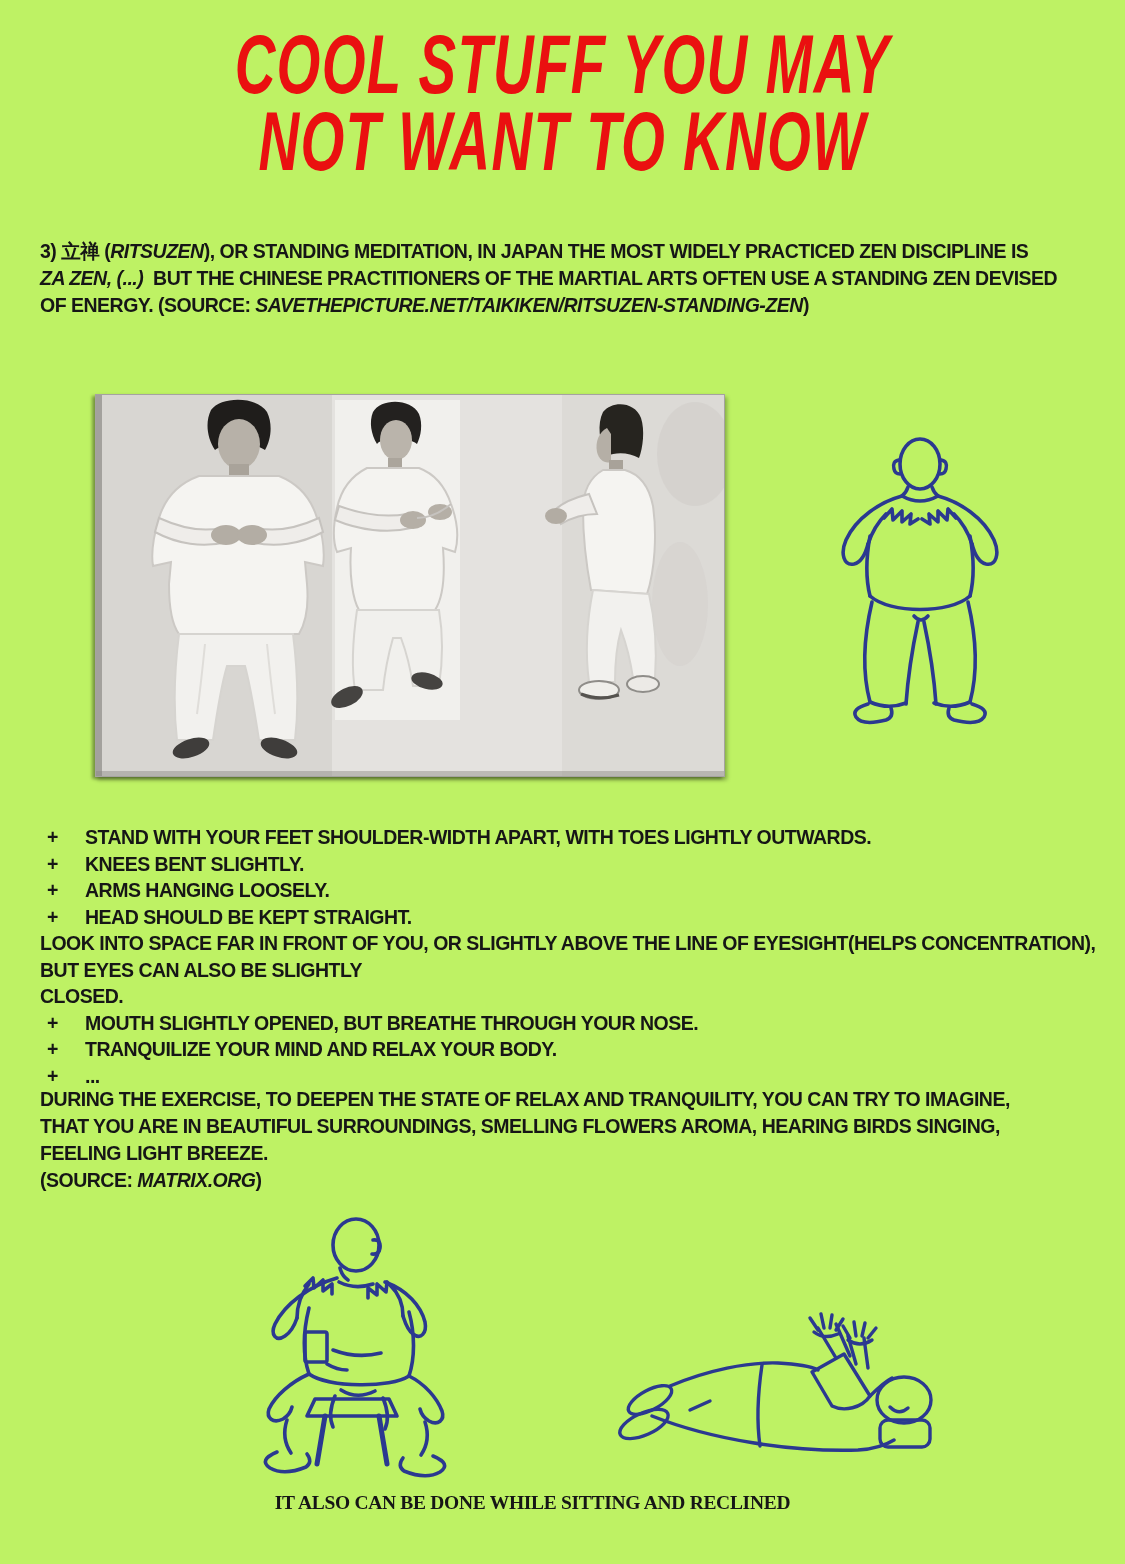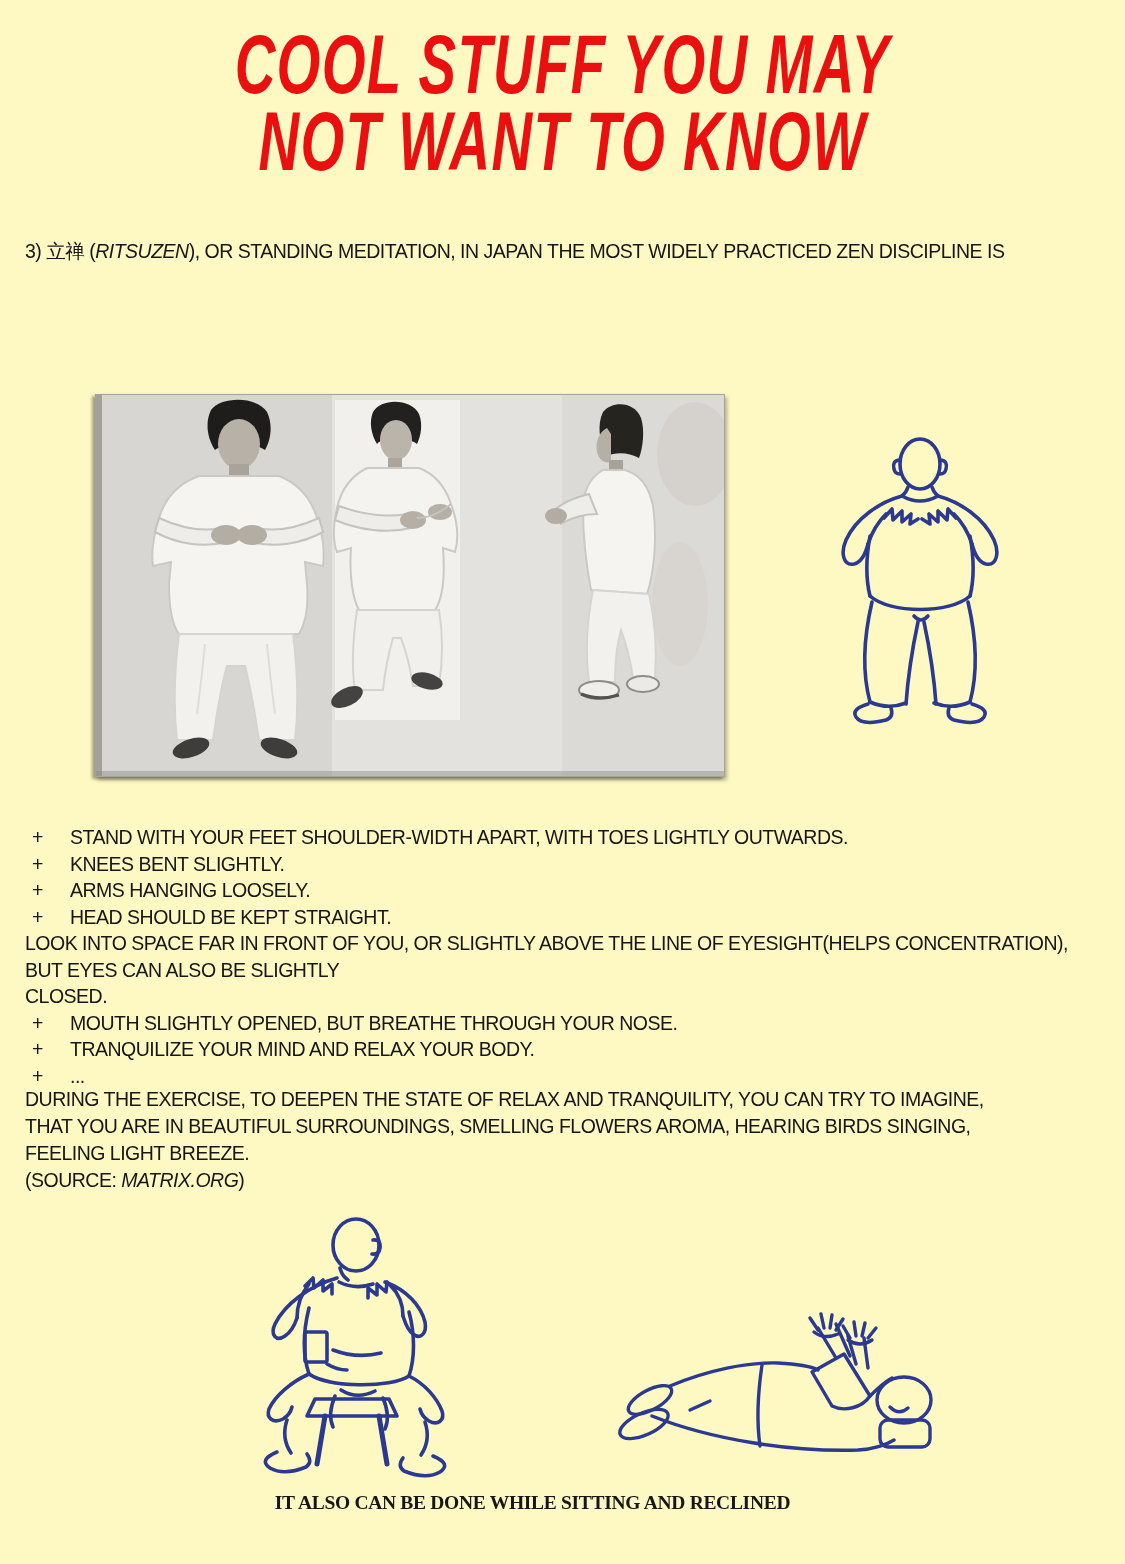--- a/index.html
+++ b/index.html
@@ -1,28 +1,28 @@
 <!DOCTYPE html>
 <html><head>
 <meta charset="utf-8">
 <style>
   html,body{margin:0;padding:0;background:#ffffff;}
   .page{
-    position:relative;width:1125px;height:1564px;background:#fef9c3;overflow:hidden;
+    position:relative;width:1125px;height:1564px;background:#bef264;overflow:hidden;
     font-family:"Liberation Sans","DejaVu Sans",sans-serif;color:#161616;
   }
   
   .title{
     position:absolute;top:26px;left:0;right:0;text-align:center;
     color:#ea1010;font-weight:700;font-style:italic;
     font-size:84px;line-height:77px;letter-spacing:2px;
     transform:scaleX(0.67);transform-origin:50% 0;white-space:nowrap;
   }
   
-  .para{position:absolute;left:25px;width:1085px;font-size:19.5px;font-weight:400;letter-spacing:-0.5px;}
+  .para{position:absolute;left:40px;width:1085px;font-size:19.5px;font-weight:700;letter-spacing:-0.5px;}
   .tline{line-height:27px;white-space:nowrap;}
   .em{font-style:italic;}
   .para1{top:238px;}
   .instr{top:824px;}
   .instr .row{line-height:26.5px;white-space:nowrap;}
   .instr .row.wrap{white-space:normal;width:1075px;}
   .bullet{display:inline-block;width:45px;padding-left:7px;box-sizing:border-box;}
   .outro{top:1086px;}
   .caption{
     position:absolute;top:1492px;left:0;width:1065px;text-align:center;
@@ -47,20 +47,22 @@
 
 <div class="page">
 
   <header class="title">
     <div>COOL STUFF YOU MAY</div>
     <div>NOT WANT TO KNOW</div>
   </header>
 
   <div class="para para1">
     <div class="tline"><span>3) </span><span>立禅</span><span> (</span><span class="em">RITSUZEN</span><span>), OR STANDING MEDITATION, IN JAPAN THE MOST WIDELY PRACTICED ZEN DISCIPLINE IS</span></div>
+    <div class="tline"><span class="em">ZA ZEN, (...)</span><span>&nbsp; BUT THE CHINESE PRACTITIONERS OF THE MARTIAL ARTS OFTEN USE A STANDING ZEN DEVISED</span></div>
+    <div class="tline"><span>OF ENERGY. (SOURCE: </span><span class="em">SAVETHEPICTURE.NET/TAIKIKEN/RITSUZEN-STANDING-ZEN</span><span>)</span></div>
   </div>
 
   <div class="photo">
     <svg viewBox="0 0 630 383">
       <rect x="0" y="0" width="630" height="383" fill="#d8d6d2"></rect>
       <rect x="237" y="0" width="230" height="383" fill="#e4e2df"></rect>
       <rect x="240" y="6" width="125" height="320" fill="#f1f0ed"></rect>
       <rect x="467" y="0" width="163" height="383" fill="#dcdad6"></rect>
       <ellipse cx="600" cy="60" rx="38" ry="52" fill="#cfccc8" opacity="0.55"></ellipse>
       <ellipse cx="585" cy="210" rx="28" ry="62" fill="#d2cfcb" opacity="0.45"></ellipse>

